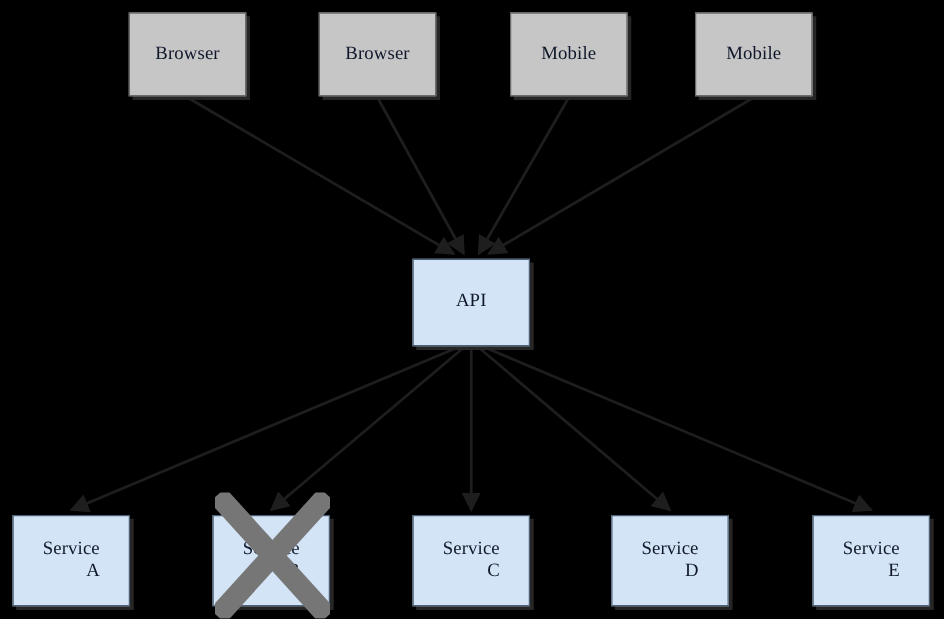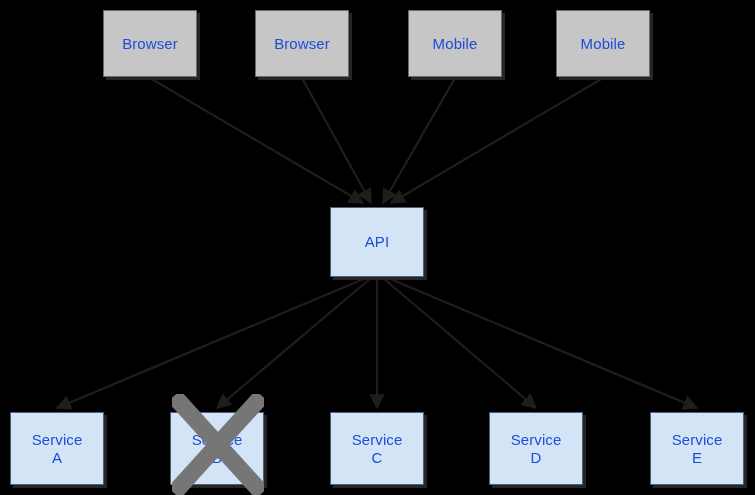--- a/index.html
+++ b/index.html
@@ -25,33 +25,35 @@
   }
   .node {
     position: absolute;
     box-sizing: border-box;
     display: flex;
     align-items: center;
     justify-content: center;
     text-align: center;
     font-size: 15px;
     line-height: 1.18;
-    color: #1d4ed8;
+    color: #0f172a;
     white-space: pre-line;
     letter-spacing: 0.1px;
+    font-family: Liberation Serif, serif;
   }
   .node.client {
     background: #c6c6c6;
     border: 1px solid #6b6b6b;
     box-shadow: 3px 3px 0 0 #262626;
   }
   .node.service {
     background: #d4e4f7;
     border: 1px solid #4c6176;
     box-shadow: 3px 3px 0 0 #262626;
+    text-align: right;
   }
   .xmark {
     position: absolute;
     pointer-events: none;
   }
   .xmark svg { display: block; }
 </style>
 </head>
 <body>
 

